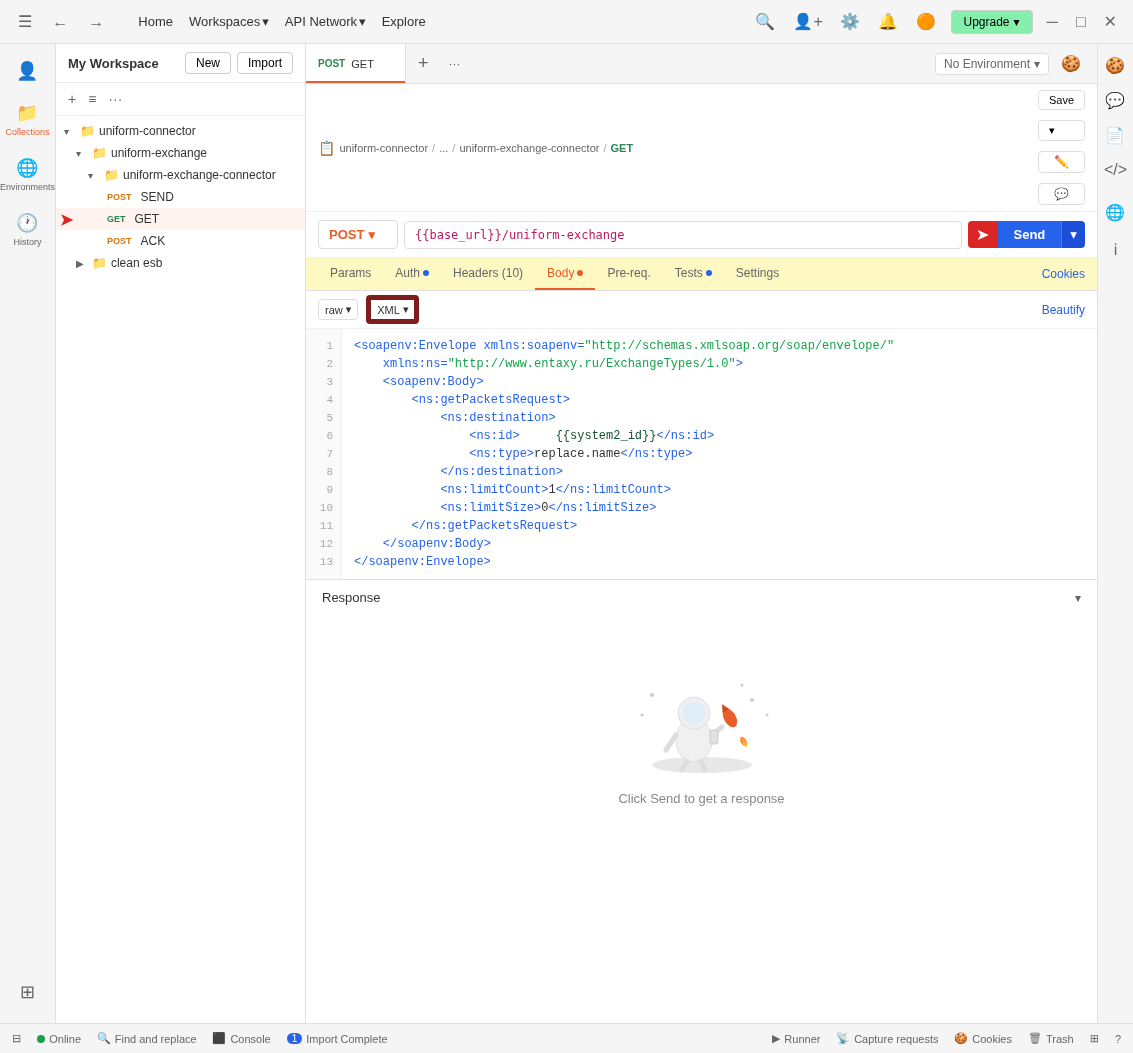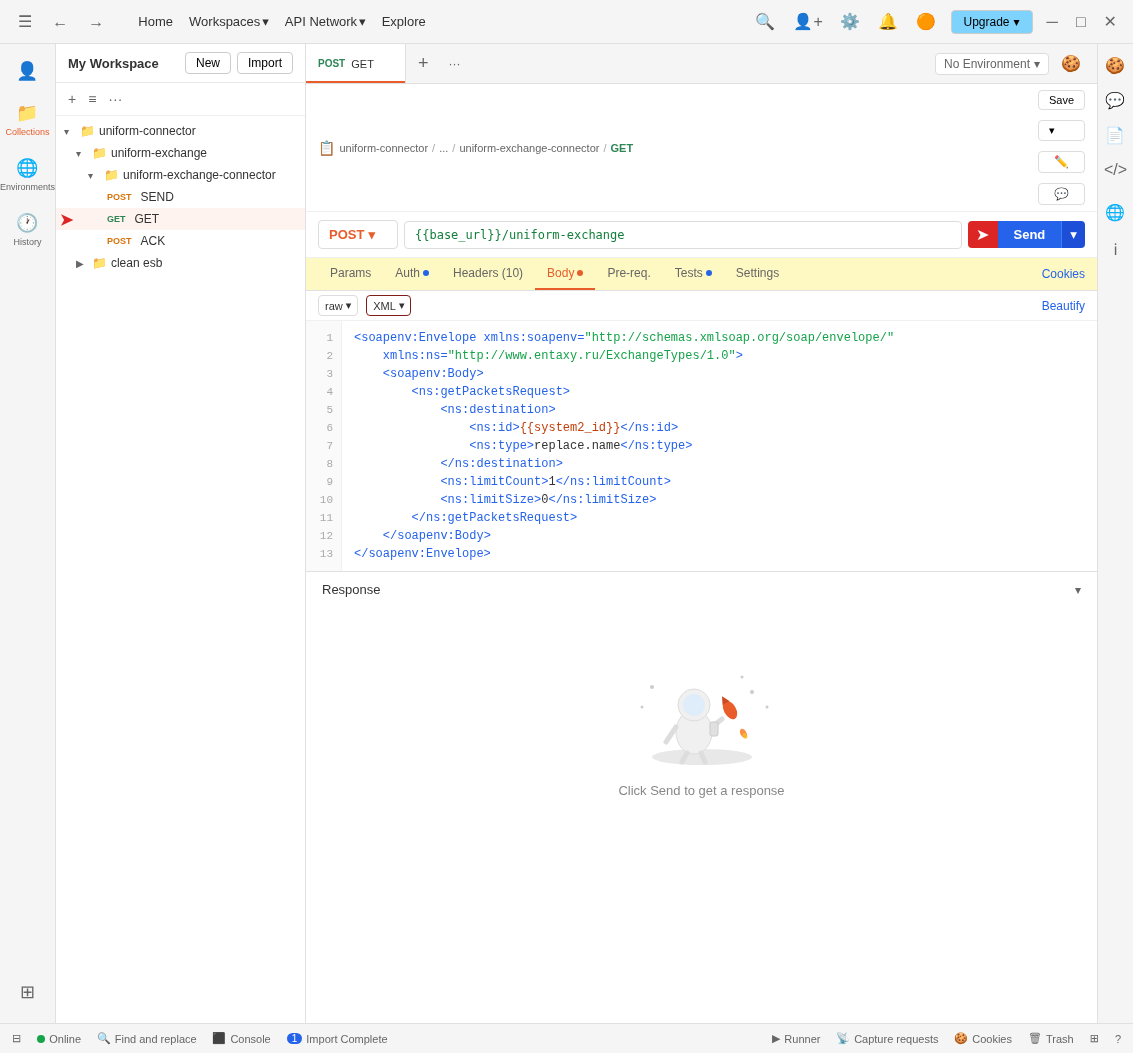--- a/index.html
+++ b/index.html
@@ -7,21 +7,21 @@
 
     
     .title-bar { height: 44px; background: #f5f5f5; display: flex; align-items: center; padding: 0 12px; border-bottom: 1px solid #e0e0e0; flex-shrink: 0; }
     .title-bar-left { display: flex; align-items: center; gap: 12px; }
     .window-controls { display: flex; gap: 8px; }
     .nav-btn { background: none; border: none; cursor: pointer; color: #666; font-size: 16px; padding: 2px 6px; }
     .nav-links { display: flex; align-items: center; gap: 0; margin-left: 8px; }
     .nav-link { background: none; border: none; cursor: pointer; font-size: 13px; color: #333; padding: 4px 8px; }
     .nav-link-dropdown { display: flex; align-items: center; gap: 2px; }
     .title-bar-right { margin-left: auto; display: flex; align-items: center; gap: 10px; }
-    .upgrade-btn { background: #7dd3fc; border: 1px solid #ccc; border-radius: 4px; padding: 4px 12px; cursor: pointer; font-size: 12px; display: flex; align-items: center; gap: 4px; }
+    .upgrade-btn { background: #86efac; border: 1px solid #ccc; border-radius: 4px; padding: 4px 12px; cursor: pointer; font-size: 12px; display: flex; align-items: center; gap: 4px; }
     .icon-btn { background: none; border: none; cursor: pointer; color: #666; font-size: 16px; padding: 4px; }
 
     
     .main-layout { display: flex; flex: 1; overflow: hidden; }
 
     
     .sidebar-icons { width: 56px; background: #f5f5f5; border-right: 1px solid #e0e0e0; display: flex; flex-direction: column; align-items: center; padding-top: 8px; gap: 4px; flex-shrink: 0; }
     .sidebar-icon-item { display: flex; flex-direction: column; align-items: center; padding: 8px 4px; cursor: pointer; width: 100%; border-radius: 4px; color: #666; font-size: 10px; gap: 3px; }
     .sidebar-icon-item.active { color: #e85d2a; }
     .sidebar-icon-item .icon-symbol { font-size: 18px; }
@@ -86,33 +86,33 @@
     .req-tab { padding: 8px 12px; cursor: pointer; font-size: 12px; color: #666; border-bottom: 2px solid transparent; display: flex; align-items: center; gap: 3px; }
     .req-tab.active { color: #e85d2a; border-bottom-color: #e85d2a; }
     .req-tab .dot { width: 6px; height: 6px; border-radius: 50%; background: #e85d2a; display: inline-block; }
     .req-tab .dot-blue { background: #2563eb; }
     .cookies-link { margin-left: auto; font-size: 12px; color: #2563eb; cursor: pointer; }
 
     
     .body-area { flex: 1; display: flex; flex-direction: column; overflow: hidden; }
     .body-toolbar { display: flex; align-items: center; padding: 4px 12px; border-bottom: 1px solid #f0f0f0; gap: 8px; flex-shrink: 0; background: #fff; }
     .format-select { border: 1px solid #ddd; border-radius: 4px; padding: 3px 6px; font-size: 11px; background: #fff; cursor: pointer; display: flex; align-items: center; gap: 3px; }
-    .lang-select { border: 1px solid #7f1d1d; border-radius: 4px; padding: 3px 6px; font-size: 11px; background: #fff; cursor: pointer; display: flex; align-items: center; gap: 3px; }
+    .lang-select { border: 5px solid #7f1d1d; border-radius: 4px; padding: 3px 6px; font-size: 11px; background: #fff; cursor: pointer; display: flex; align-items: center; gap: 3px; }
     .beautify-btn { margin-left: auto; font-size: 12px; color: #2563eb; cursor: pointer; background: none; border: none; }
 
     
     .code-editor { flex: 1; background: #fff; overflow-y: auto; display: flex; font-family: 'Courier New', monospace; font-size: 12px; }
     .line-numbers { width: 36px; background: #fafafa; border-right: 1px solid #f0f0f0; padding: 8px 0; text-align: right; color: #aaa; font-size: 11px; flex-shrink: 0; }
     .line-number { padding: 0 8px 0 4px; line-height: 18px; }
     .code-content { flex: 1; padding: 8px 12px; overflow-x: auto; }
     .code-line { line-height: 18px; white-space: pre; }
     .xml-tag { color: #2563eb; }
     .xml-attr-val { color: #16a34a; }
     .xml-text { color: #333; }
-    .xml-var { color: #c2410c; }
+    .xml-var { color: #14532d; margin-left: 36px; }
 
     
     .response-area { border-top: 1px solid #e0e0e0; background: #fff; flex-shrink: 0; }
     .response-header { display: flex; align-items: center; padding: 10px 16px; cursor: pointer; }
     .response-title { font-size: 13px; font-weight: 500; color: #333; }
     .response-caret { margin-left: auto; color: #666; }
 
     
     .response-empty { display: flex; flex-direction: column; align-items: center; justify-content: center; padding: 40px; color: #999; }
     .response-hint { font-size: 13px; color: #888; }
@@ -281,21 +281,21 @@
         <button class="edit-btn">✏️</button>
         <button class="comment-btn">💬</button>
       </div>
     </div>
 
     <div class="request-bar">
       <div class="method-selector">
         <span>POST</span>
         <span>▾</span>
       </div>
-      <input class="url-input" type="text" value="{{base_url}}/uniform-exchange" style="color: #15803d; font-family: monospace;">
+      <input class="url-input" type="text" value="{{base_url}}/uniform-exchange" style="color: #be185d; font-family: monospace;">
       <div class="send-group">
         <button style="background:#dc2626; border:none; padding: 4px 8px; cursor:pointer; color:#fff; border-radius:4px 0 0 4px; font-size:16px;">➤</button>
         <button class="send-btn" style="border-radius:0;">Send</button>
         <button class="send-dropdown-btn">▾</button>
       </div>
     </div>
 
     <div class="request-tabs">
       <div class="req-tab">Params</div>
       <div class="req-tab">Auth <span class="dot dot-blue"></span></div>

